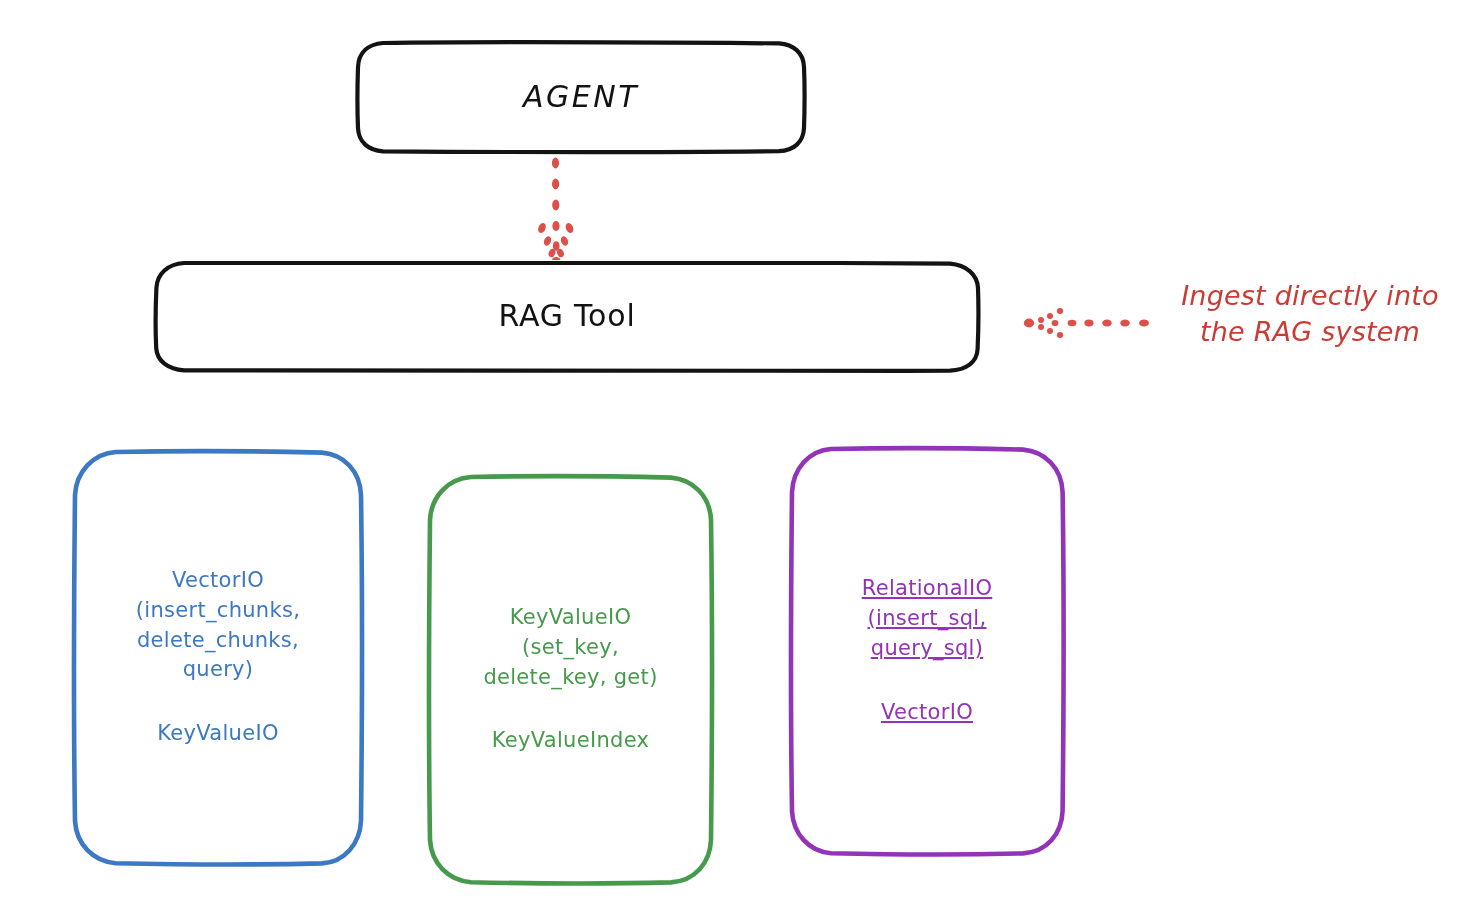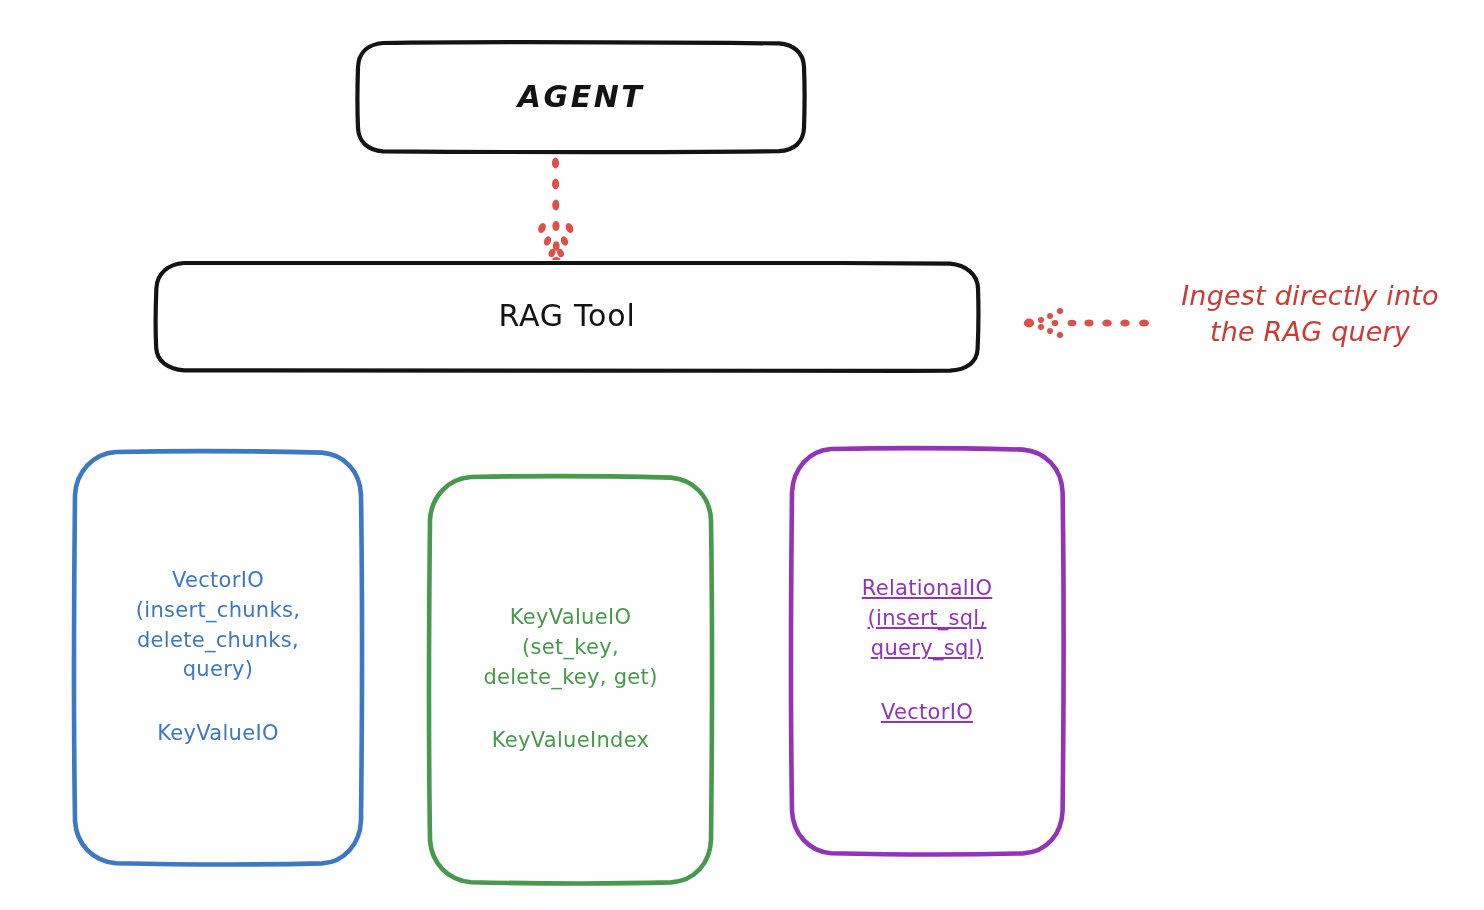--- a/index.html
+++ b/index.html
@@ -47,21 +47,21 @@
   
   #agent-box {
     left: 356px;
     top: 40px;
     width: 450px;
     height: 114px;
   }
   #agent-box .box-label {
     font-family: "DejaVu Sans", sans-serif;
     font-style: italic;
-    font-weight: 700;
+    font-weight: 400;
     font-size: 30px;
     letter-spacing: 2.5px;
     color: #131313;
   }
 
   
   #rag-tool-box {
     left: 154px;
     top: 260px;
     width: 826px;
@@ -207,21 +207,21 @@
       <ellipse cx="40" cy="35" rx="3.2" ry="3.0"></ellipse>
       <ellipse cx="30" cy="31" rx="3.0" ry="2.9"></ellipse>
       <ellipse cx="21" cy="27" rx="3.0" ry="2.9"></ellipse>
 
       <ellipse cx="35" cy="23" rx="3.4" ry="3.1"></ellipse>
       <ellipse cx="9" cy="23" rx="5.2" ry="4.4"></ellipse>
     </g>
   </svg>
 
   <div id="ingest-annotation">Ingest directly into
-the RAG query</div>
+the RAG system</div>
 
   <div class="box provider-box" id="vector-io-box">
     <svg class="box-svg" viewBox="0 0 292 417" preserveAspectRatio="none">
       <path d="M44,3 C110,1.6 200,2.4 250,3.6 C272,5.4 288,22 289,46
                C290.4,140 290,280 289,372 C288,394 273,413 250,414.4
                C190,415.8 100,415.4 44,414.2 C21,412.6 4.4,395 3,372
                C1.6,280 2,140 3,46 C4.2,22.6 21,4.6 44,3 Z" fill="#ffffff" stroke="#3c78c4" stroke-width="4.6" stroke-linecap="round" stroke-linejoin="round"></path>
     </svg>
     <div class="box-label">
       <span>VectorIO

